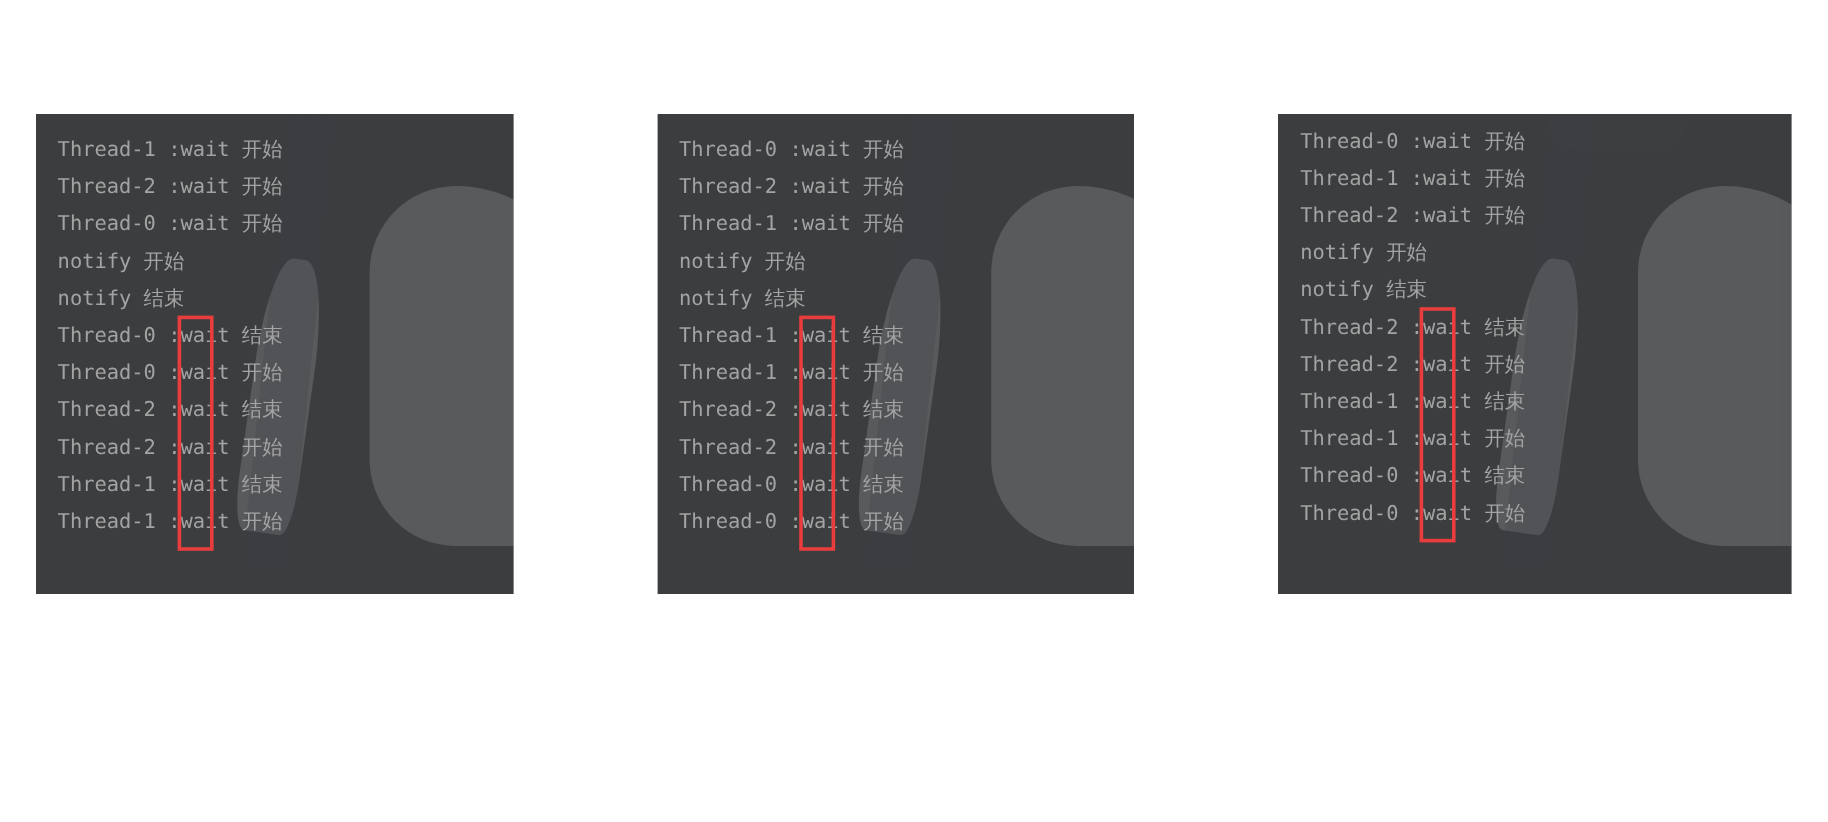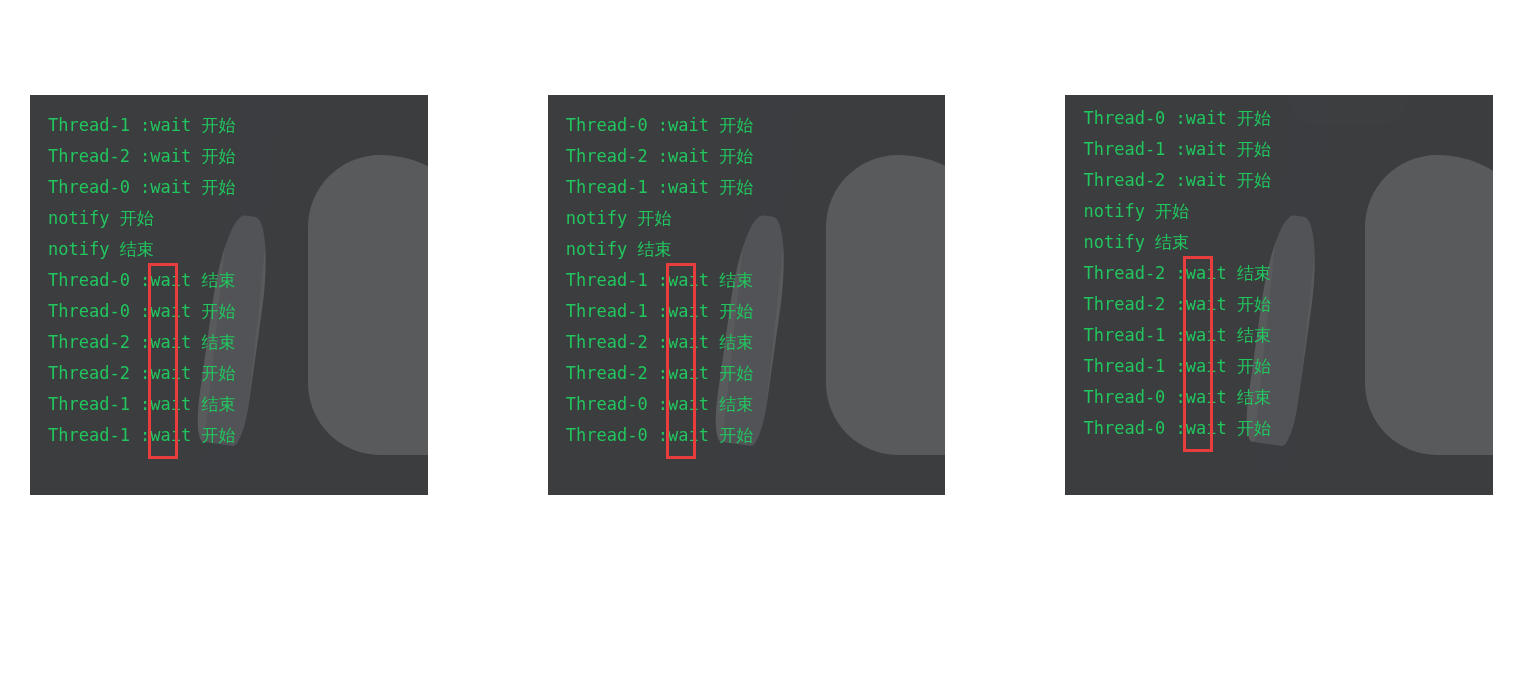--- a/index.html
+++ b/index.html
@@ -16,21 +16,21 @@
       gap: 120px;
       padding: 95px 30px 30px 30px;
       justify-content: flex-start;
     }
     .console-panel {
       background: #3b3d3f;
       width: 400px;
       height: 400px;
       padding: 15px 18px;
       position: relative;
-      color: #22c55e;
+      color: #a3a3a3;
     }
     .console-panel.panel-3 {
       width: 430px;
       padding-top: 8px;
     }
     .bg-illustration {
       position: absolute;
       top: 0;
       left: 0;
       right: 0;

